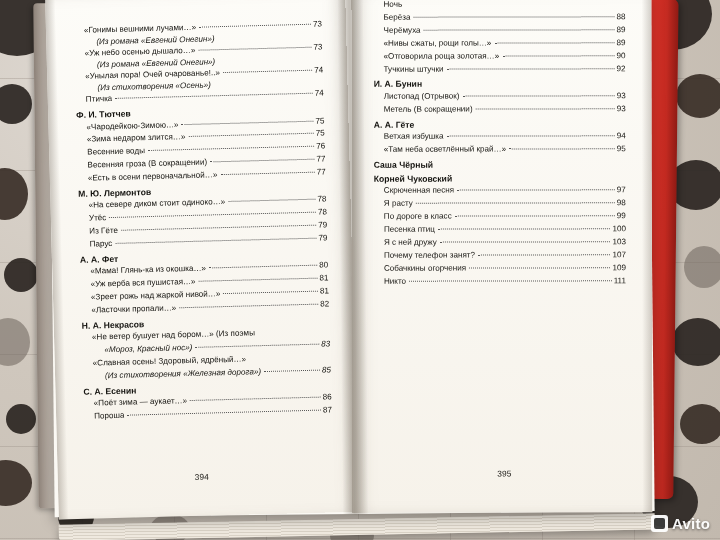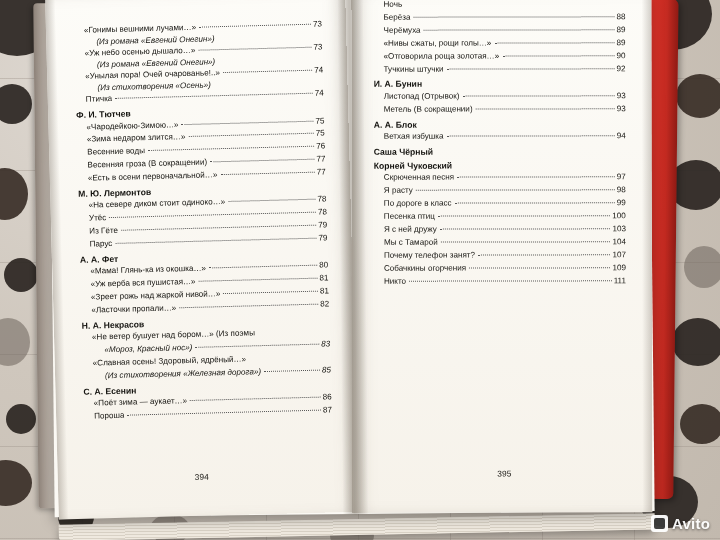--- a/index.html
+++ b/index.html
@@ -401,26 +401,31 @@
                 <span class="txt">Листопад (Отрывок)</span>
                 <span class="dots"></span>
                 <span class="pg">93</span>
               </li>
             <li class="entry indent">
                 <span class="txt">Метель (В сокращении)</span>
                 <span class="dots"></span>
                 <span class="pg">93</span>
               </li>
 
-            <li class="author">А. А. Блок</li>
+            <li class="author">А. А. Гёте</li>
             <li class="entry indent">
                 <span class="txt">Ветхая избушка</span>
                 <span class="dots"></span>
                 <span class="pg">94</span>
               </li>
+            <li class="entry indent">
+                <span class="txt">«Там неба осветлённый край…»</span>
+                <span class="dots"></span>
+                <span class="pg">95</span>
+              </li>
 
             <li class="author">Саша Чёрный</li>
 
             <li class="author">Корней Чуковский</li>
             <li class="entry indent">
                 <span class="txt">Скрюченная песня</span>
                 <span class="dots"></span>
                 <span class="pg">97</span>
               </li>
 
@@ -436,25 +441,20 @@
               </li>
             <li class="entry indent">
                 <span class="txt">Песенка птиц</span>
                 <span class="dots"></span>
                 <span class="pg">100</span>
               </li>
             <li class="entry indent">
                 <span class="txt">Я с ней дружу</span>
                 <span class="dots"></span>
                 <span class="pg">103</span>
-              </li>
-            <li class="entry indent">
-                <span class="txt">Мы с Тамарой</span>
-                <span class="dots"></span>
-                <span class="pg">104</span>
               </li>
             <li class="entry indent">
                 <span class="txt">Почему телефон занят?</span>
                 <span class="dots"></span>
                 <span class="pg">107</span>
               </li>
 
             <li class="entry indent">
                 <span class="txt">Собачкины огорчения</span>
                 <span class="dots"></span>

